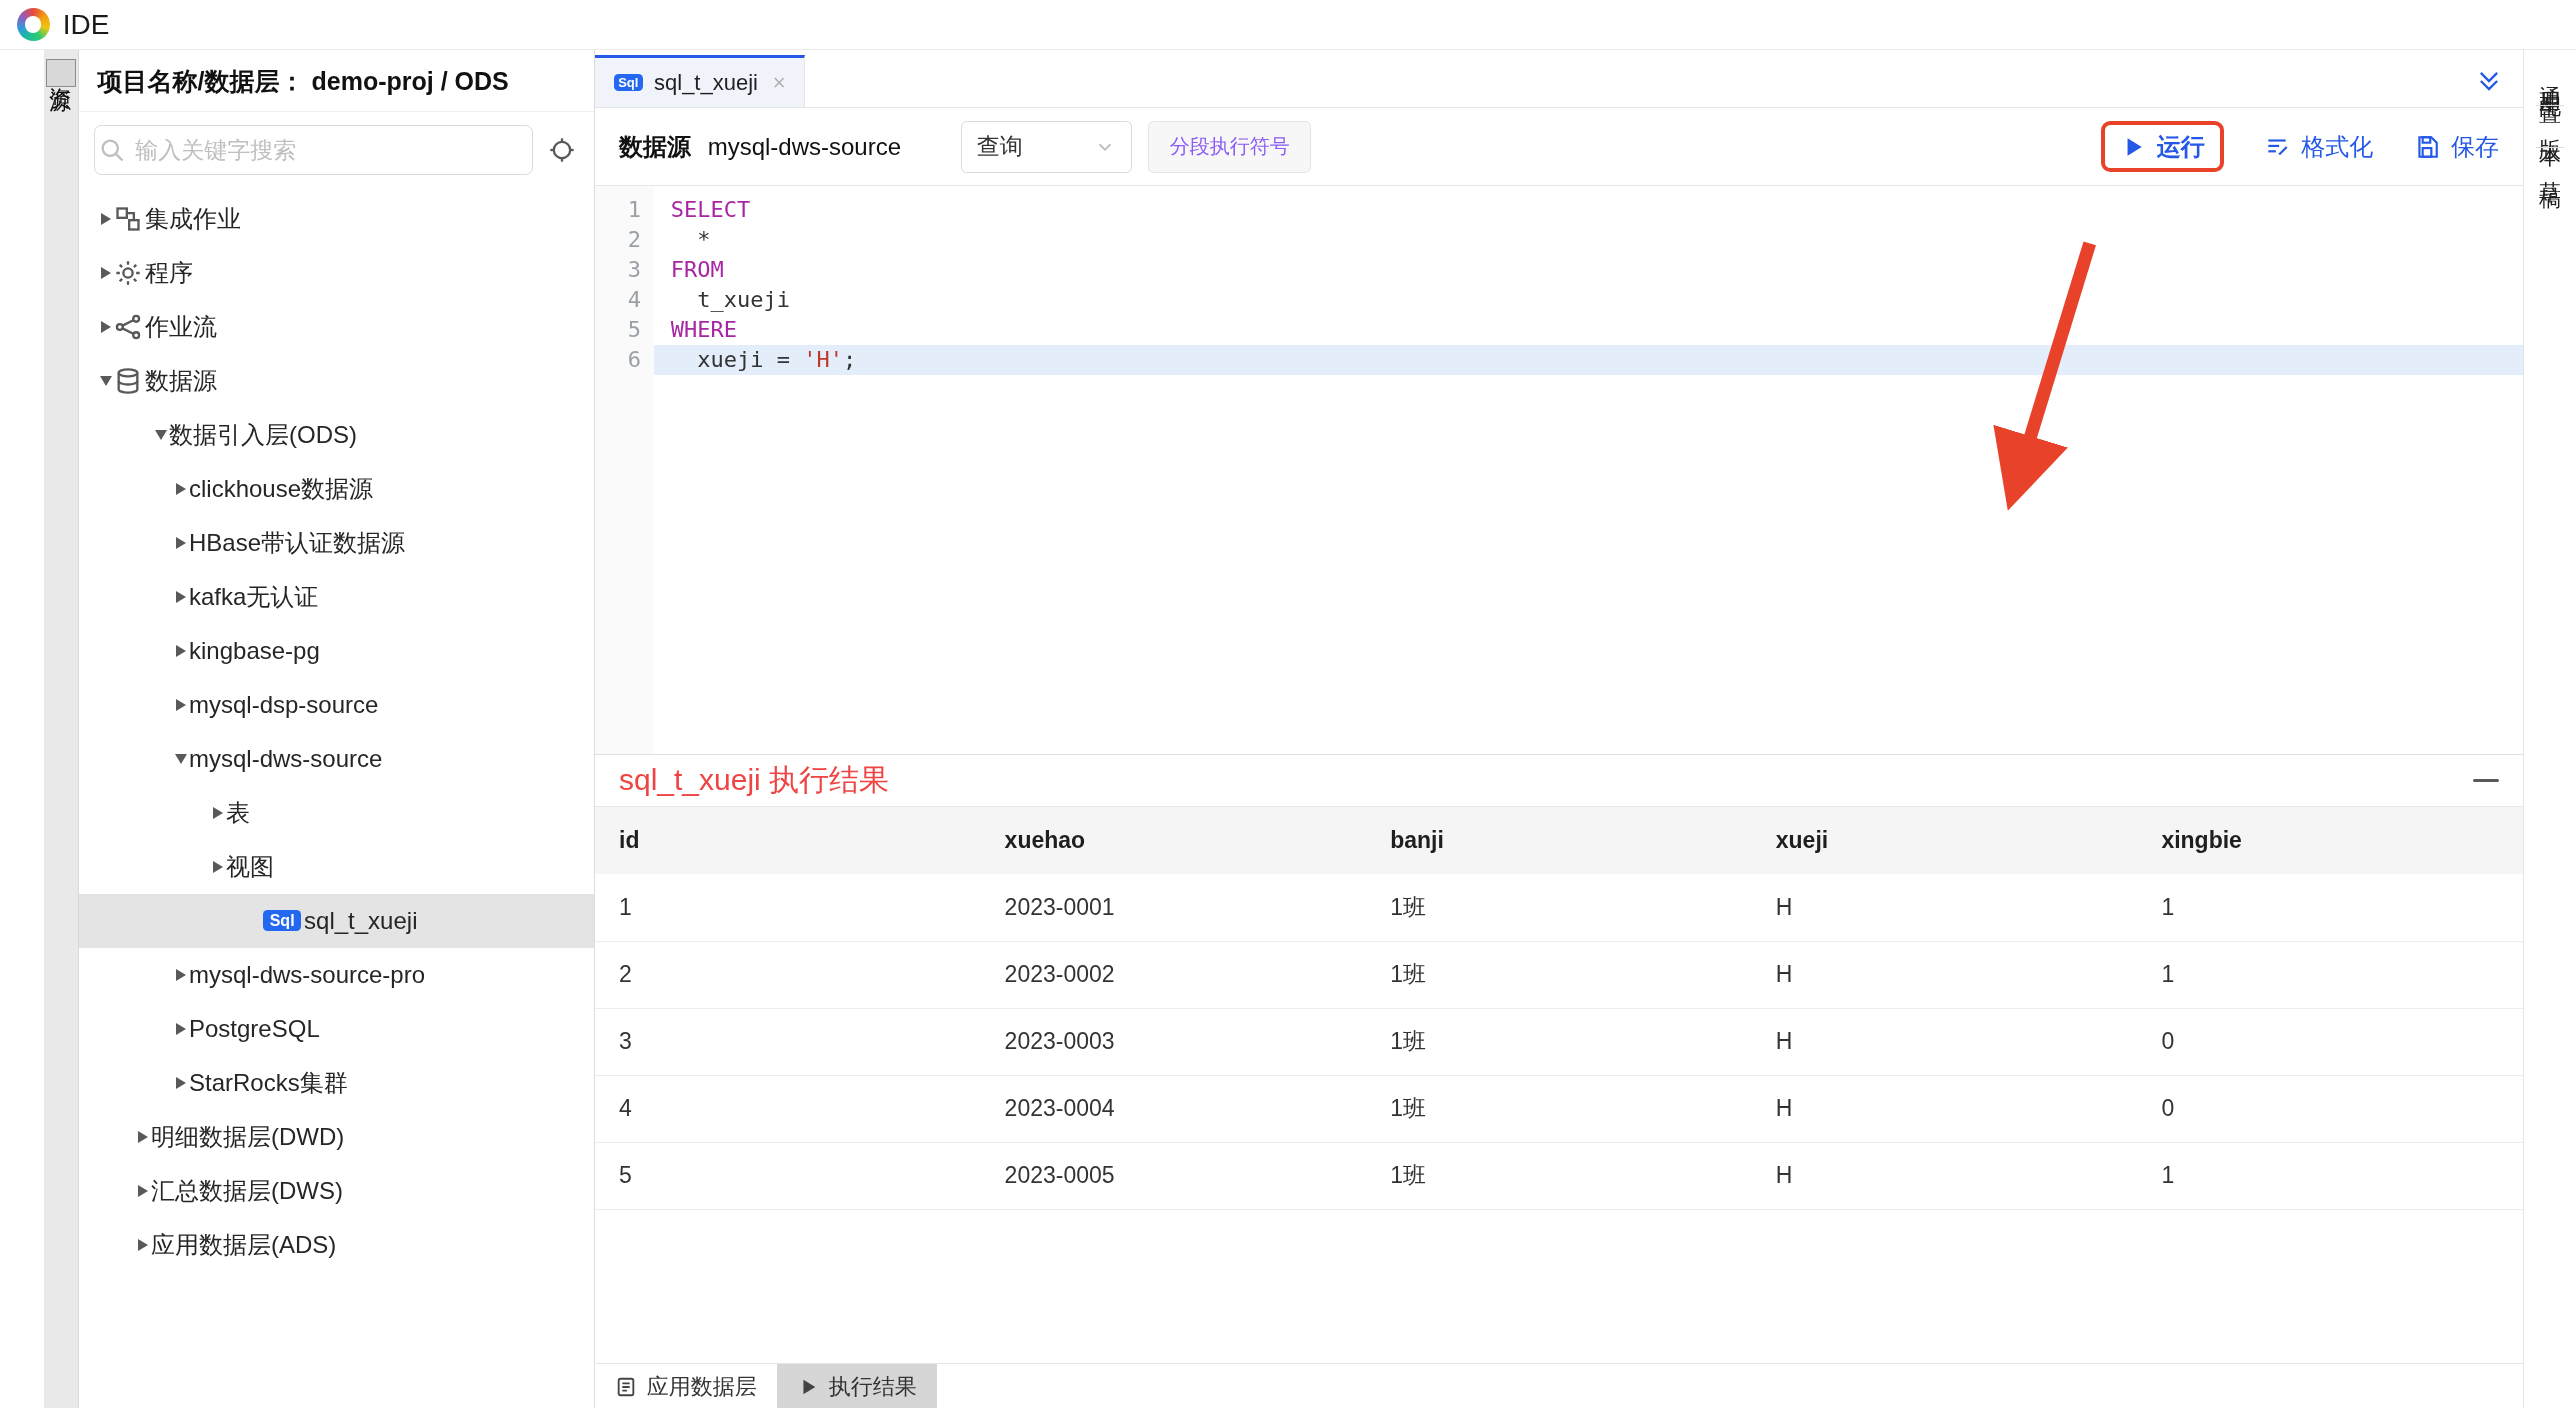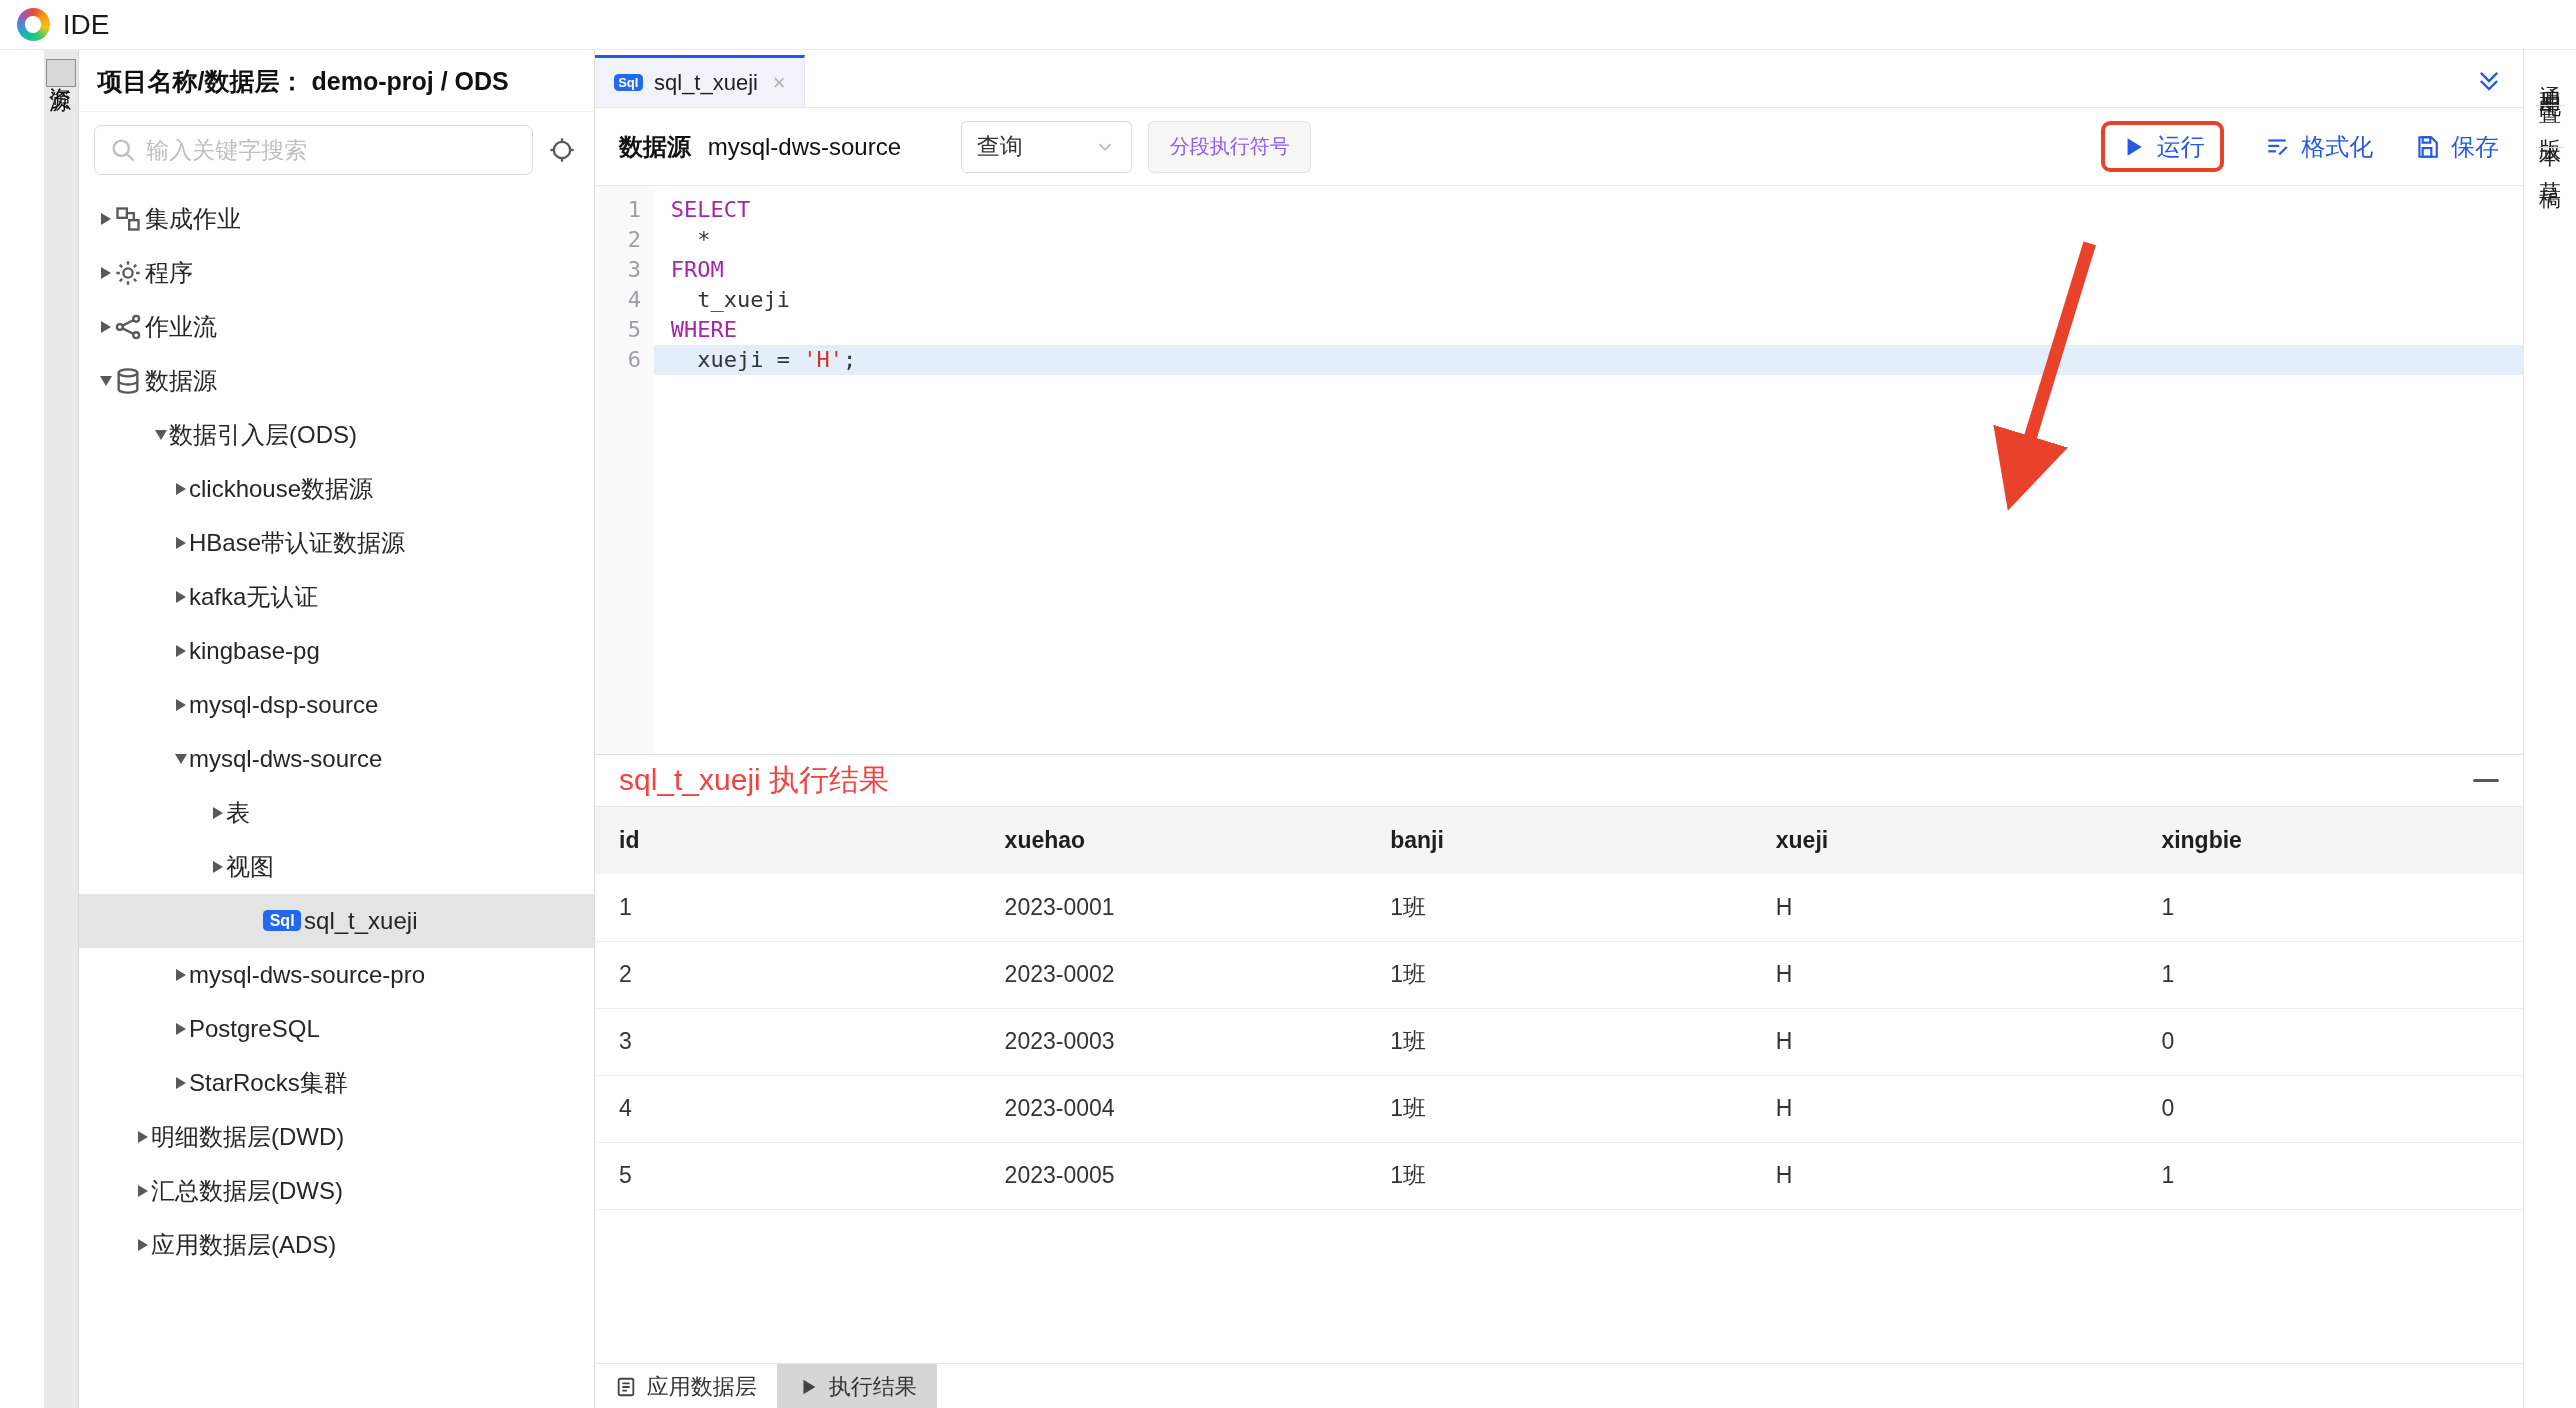--- a/index.html
+++ b/index.html
@@ -27,21 +27,21 @@
   
   .left-rail{width:35px;background:#e9e9e9;border-right:0.9px solid #d9d9d9;padding-top:9.3px;flex:none;}
   .rail-tab{margin:0 auto;width:30px;background:#d8d8d8;border:0.9px solid #8c8c8c;
     writing-mode:vertical-rl;text-orientation:upright;font-size:22px;letter-spacing:3.7px;
     padding:9.3px 0;text-align:center;color:#111;}
 
   
   .sidebar{width:516px;border-right:0.9px solid #ddd;display:flex;flex-direction:column;background:#fff;flex:none;}
   .sidebar-header{padding:15px 18.6px 13px;font-size:25px;font-weight:700;color:#111;border-bottom:0.9px solid #efefef;white-space:nowrap;}
   .search-row{display:flex;align-items:center;padding:13px 15px;gap:11px;}
-  .search-box{flex:1;display:flex;align-items:center;height:50px;border:1.9px solid #d9d9d9;border-radius:7.4px;padding:0 14px;gap:9.3px;color:#bfbfbf;}
+  .search-box{flex:1;display:flex;align-items:center;height:50px;border:1.9px solid #d9d9d9;border-radius:7.4px;padding:0 3px;gap:9.3px;color:#bfbfbf;}
   .search-box svg{width:28px;height:28px;flex:none;}
   .search-box input{border:none;outline:none;flex:1;font-size:23px;color:#333;font-family:inherit;min-width:0;background:transparent;}
   .search-box input::placeholder{color:#bfbfbf;}
   .locate-wrap{width:35px;height:35px;display:flex;align-items:center;justify-content:center;color:#595959;}
   .locate-wrap svg{width:28px;height:28px;}
 
   .tree{flex:1;overflow:hidden;padding-top:3.7px;}
   .tree-row{display:flex;align-items:center;height:54px;font-size:24px;color:#262626;gap:3px;white-space:nowrap;}
   .tree-row.selected{background:#e4e4e4;}
   .caret{width:0;height:0;border-left:10.2px solid #595959;border-top:6.5px solid transparent;border-bottom:6.5px solid transparent;flex:none;}
@@ -61,21 +61,21 @@
   .tab-bar-right{margin-left:auto;padding:0 20.4px 9.3px 0;color:var(--accent);}
   .tab-bar-right svg{width:28px;height:28px;}
 
   .toolbar{height:78px;display:flex;align-items:center;padding:0 24px;border-bottom:0.9px solid var(--border);gap:16.7px;}
   .ds-label{font-weight:700;font-size:24px;color:#111;}
   .ds-value{font-size:24px;color:#111;margin-right:43px;}
   .select{width:171px;height:52px;border:1.9px solid #d9d9d9;border-radius:5.6px;display:flex;align-items:center;justify-content:space-between;padding:0 15px;font-size:23px;color:#333;}
   .select svg{width:22px;height:22px;color:#bfbfbf;}
   .btn-disabled{height:52px;border:1.9px solid #e4e4e4;background:#f7f7f7;color:#8b5cf6;border-radius:5.6px;padding:0 20.4px;font-size:20px;display:flex;align-items:center;}
   .spacer{flex:1;}
-  .run-annotation{border:4.6px solid var(--red);border-radius:9.3px;padding:5.6px 15px;display:flex;align-items:center;}
+  .run-annotation{border:4.6px solid var(--red);border-radius:9.3px;padding:5.6px 15px;display:flex;align-items:center;font-weight:bold;}
   .tool-btn{display:flex;align-items:center;gap:11px;color:var(--accent);font-size:24px;white-space:nowrap;}
   .tool-btn svg{width:26px;height:26px;}
   .ml26{margin-left:24px;}
 
   
   .editor{flex:1;display:flex;overflow:hidden;font-family:"DejaVu Sans Mono","Liberation Mono",monospace;}
   .gutter{width:59px;background:#fafafa;color:#9aa0a6;font-size:22px;text-align:right;padding:9.3px 13px 0 0;line-height:30px;flex:none;}
   .code{flex:1;padding-top:9.3px;font-size:22px;line-height:30px;}
   .code-line{padding-left:16.7px;white-space:pre;color:var(--plain);}
   .code-line.hl{background:#e4eefb;}

